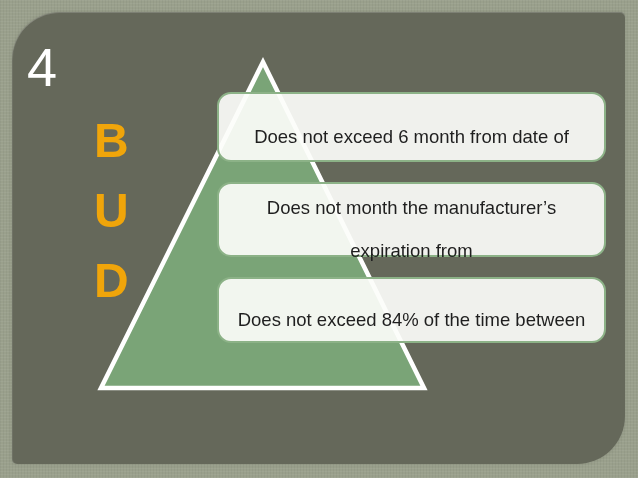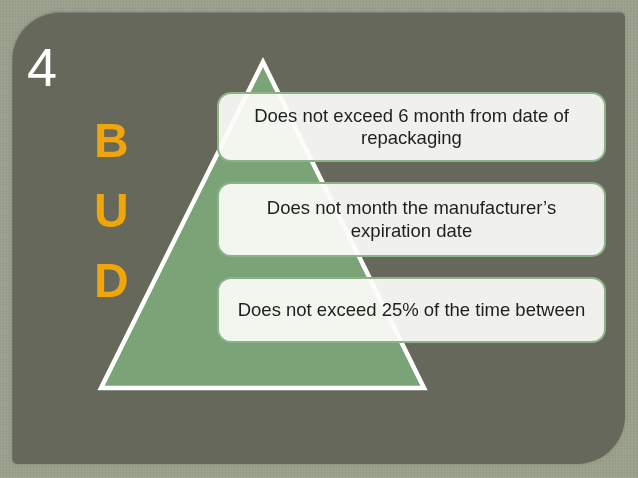--- a/index.html
+++ b/index.html
@@ -45,21 +45,21 @@
     background:rgba(252,253,250,0.92);
     border:2.5px solid #8cb287;
     border-radius:14px;
     display:flex;align-items:center;justify-content:center;
     color:#1f1f1f;font-size:18.5px;line-height:22.5px;text-align:center;
     box-sizing:border-box;padding:0 6px;
   }
   .level-1{top:92px;height:70px;}
   .level-2{top:182px;height:75px;}
   .level-3{top:277px;height:66px;}
-  .level .line{display:block;white-space:nowrap;}
+  .level .line{display:block;white-space:nowrap;margin-top:20px;}
 </style>
 </head>
 <body>
 
 <div class="stage">
 
   <div class="panel"></div>
 
   <svg class="pyramid-svg" viewBox="0 0 638 478" aria-hidden="true">
     <polygon points="263,62 101,388 424,388"></polygon>
@@ -69,30 +69,29 @@
 
   <div class="acronym">
     <span>B</span>
     <span>U</span>
     <span>D</span>
   </div>
 
   <div class="level level-1">
     <div class="level-text">
       <span class="line">Does not exceed 6 month from date of</span>
-      <span class="line">repackaging</span>
     </div>
   </div>
 
   <div class="level level-2">
     <div class="level-text">
       <span class="line">Does not month the manufacturer’s</span>
-      <span class="line">expiration date</span>
+      <span class="line">expiration from</span>
     </div>
   </div>
 
   <div class="level level-3">
     <div class="level-text">
-      <span class="line">Does not exceed 25% of the time between</span>
+      <span class="line">Does not exceed 84% of the time between</span>
     </div>
   </div>
 
 </div>
 
 </body></html>

